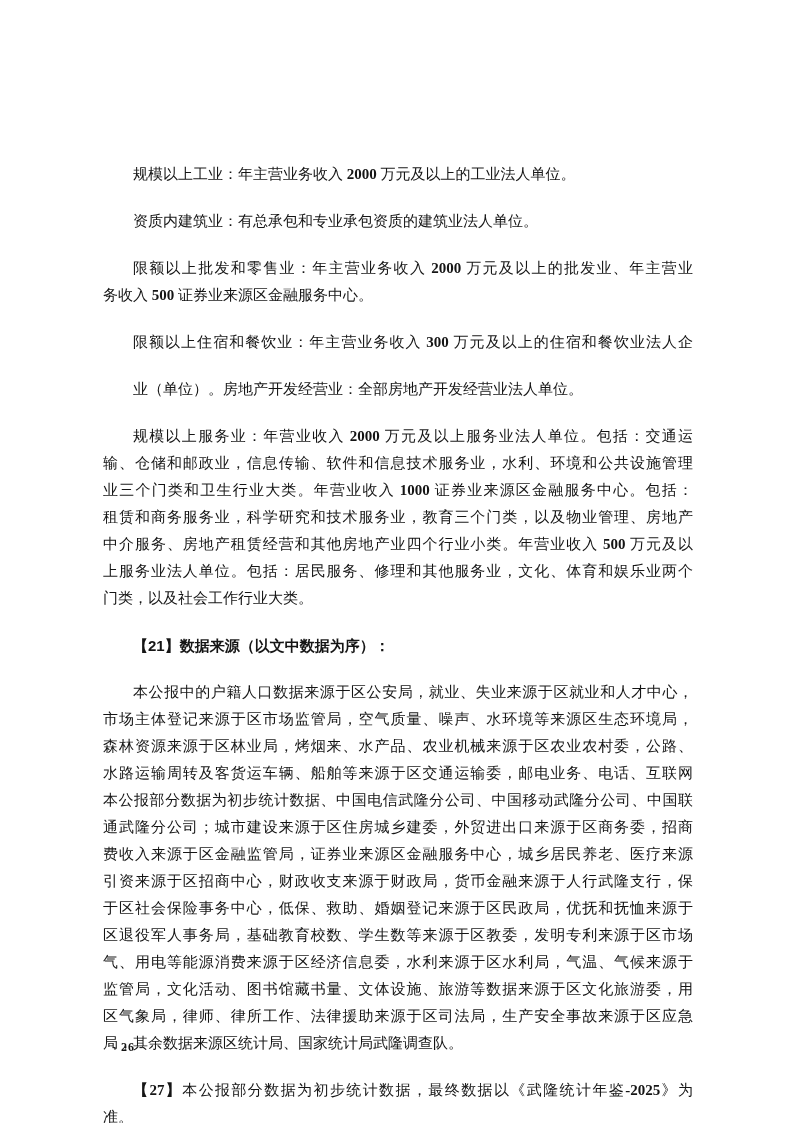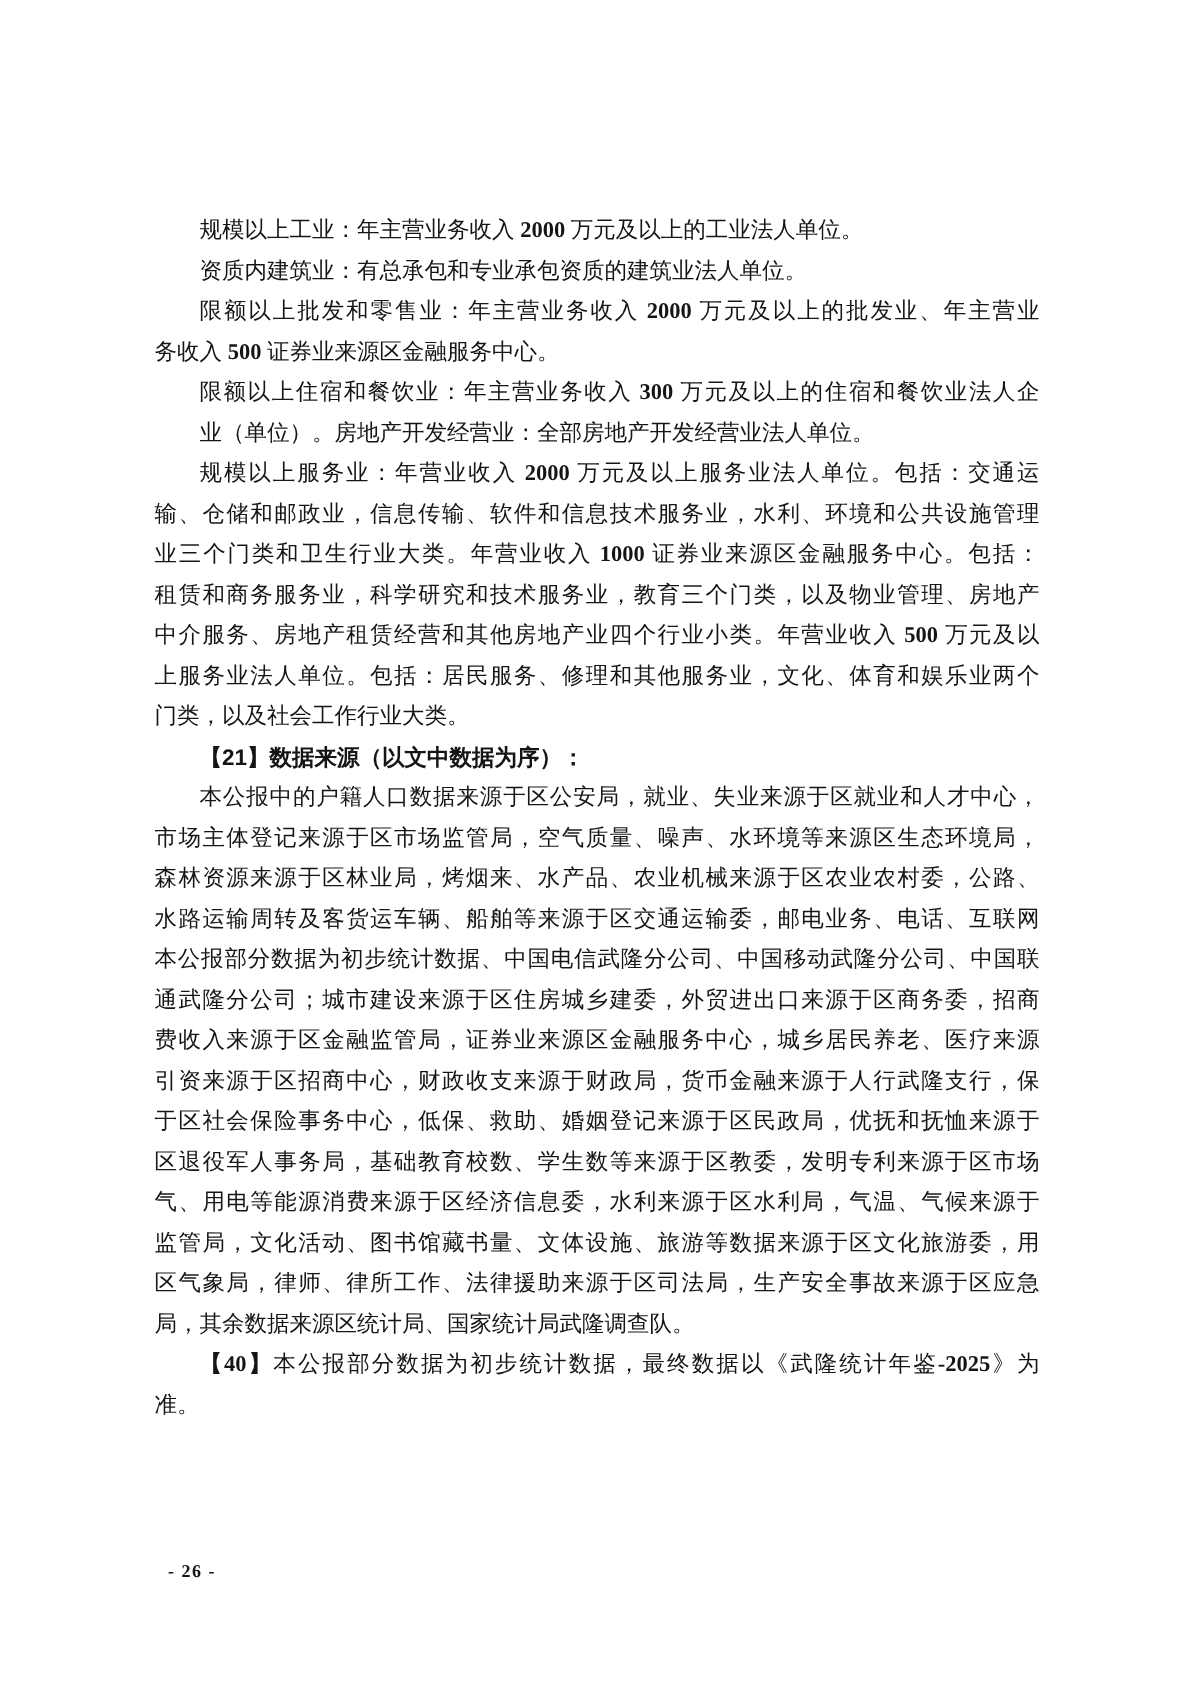--- a/index.html
+++ b/index.html
@@ -29,21 +29,21 @@
     height: 27px;
     white-space: nowrap;
     text-align: left;
   }
   .line.fill {
     white-space: normal;
     text-align: justify;
     text-align-last: justify;
     text-justify: inter-character;
   }
-  .line.indent { text-indent: 2em; }
+  .line.indent { text-indent: 2em; margin-top: 20px; }
   .line.heading {
     font-family: "Liberation Sans", "DejaVu Sans", sans-serif;
     font-weight: 700;
   }
   .line b { font-weight: 700; }
   .page-number {
     position: absolute;
     left: 112px;
     top: 1040px;
     font-size: 12px;
@@ -78,17 +78,17 @@
       <div class="line fill"><span>本公报部分数据为初步统计数据、中国电信武隆分公司、中国移动武隆分公司、中国联</span></div>
       <div class="line fill"><span>通武隆分公司；城市建设来源于区住房城乡建委，外贸进出口来源于区商务委，招商</span></div>
       <div class="line fill"><span>费收入来源于区金融监管局，证券业来源区金融服务中心，城乡居民养老、医疗来源</span></div>
       <div class="line fill"><span>引资来源于区招商中心，财政收支来源于财政局，货币金融来源于人行武隆支行，保</span></div>
       <div class="line fill"><span>于区社会保险事务中心，低保、救助、婚姻登记来源于区民政局，优抚和抚恤来源于</span></div>
       <div class="line fill"><span>区退役军人事务局，基础教育校数、学生数等来源于区教委，发明专利来源于区市场</span></div>
       <div class="line fill"><span>气、用电等能源消费来源于区经济信息委，水利来源于区水利局，气温、气候来源于</span></div>
       <div class="line fill"><span>监管局，文化活动、图书馆藏书量、文体设施、旅游等数据来源于区文化旅游委，用</span></div>
       <div class="line fill"><span>区气象局，律师、律所工作、法律援助来源于区司法局，生产安全事故来源于区应急</span></div>
       <div class="line"><span>局，其余数据来源区统计局、国家统计局武隆调查队。</span></div>
-      <div class="line indent fill"><b>【40】</b><span>本公报部分数据为初步统计数据，最终数据以《武隆统计年鉴</span><b>-2025</b><span>》为</span></div>
+      <div class="line indent fill"><b>【27】</b><span>本公报部分数据为初步统计数据，最终数据以《武隆统计年鉴</span><b>-2025</b><span>》为</span></div>
       <div class="line"><span>准。</span></div>
     </div>
   <div class="page-number">- 26 -</div>
 </div>
 
 </body></html>

